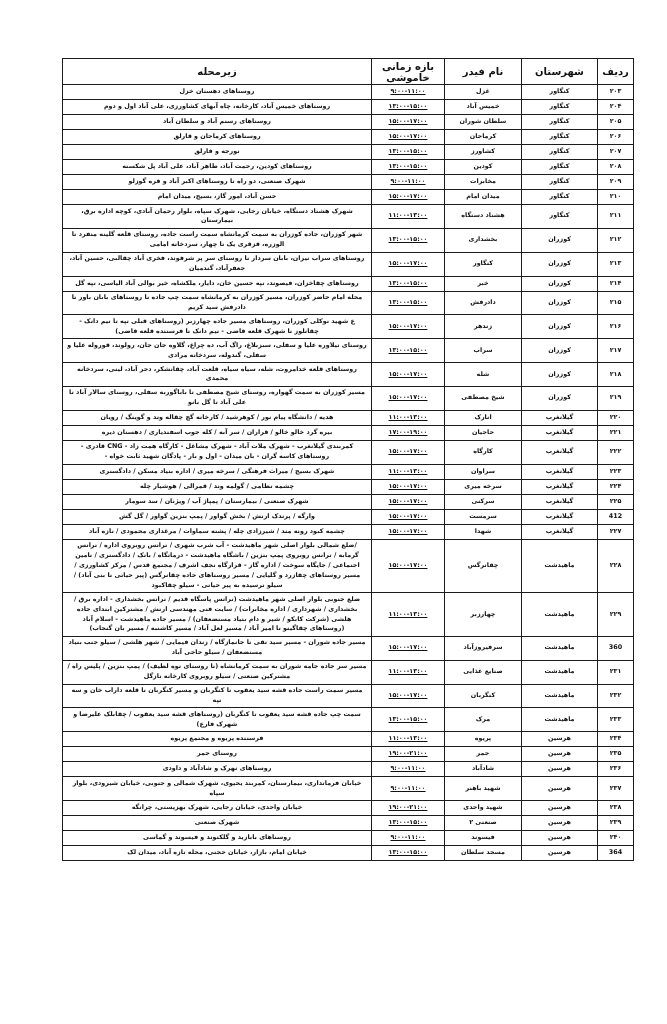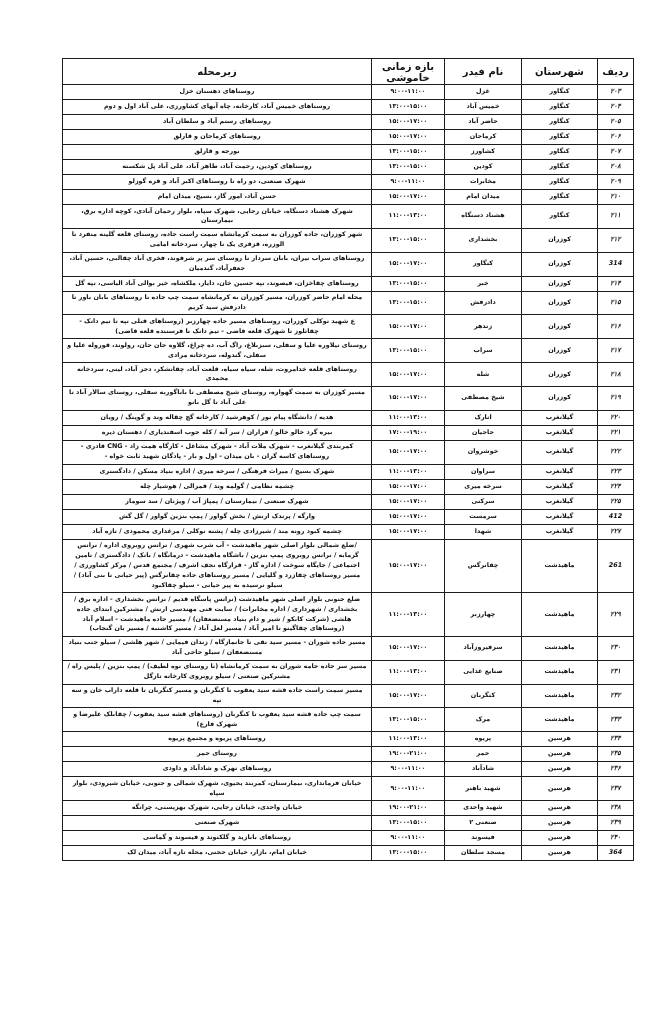--- a/index.html
+++ b/index.html
@@ -31,22 +31,22 @@
   }
   table.schedule th{
     font-size:10px;
     height:12px;
   }
   table.schedule td{
     font-size:6.4px;
     line-height:1.55;
     height:11px;
   }
-  td.c-row{font-size:6.6px;font-style:italic;}
-  td.c-time{direction:rtl;white-space:nowrap;font-size:6.2px;}
+  td.c-row{font-size:6.6px;}
+  td.c-time{direction:rtl;white-space:nowrap;font-size:6.2px;text-decoration:underline;}
   td.c-area{font-size:6.2px;border-radius:6px;}
   col.w-row{width:36px;}
   col.w-county{width:76px;}
   col.w-feeder{width:77px;}
   col.w-time{width:73px;}
   col.w-area{width:309px;}
 </style>
 </head>
 <body>
 
@@ -79,21 +79,21 @@
         <tr>
     <td class="c-row">۲۰۴</td>
     <td class="c-county">کنگاور</td>
     <td class="c-feeder">خمیس آباد</td>
     <td class="c-time">۱۳:۰۰-۱۵:۰۰</td>
     <td class="c-area">روستاهای خمیس آباد، کارخانه، چاه آبهای کشاورزی، علی آباد اول و دوم</td>
   </tr>
         <tr>
     <td class="c-row">۲۰۵</td>
     <td class="c-county">کنگاور</td>
-    <td class="c-feeder">حاضر آباد</td>
+    <td class="c-feeder">سلطان شوران</td>
     <td class="c-time">۱۵:۰۰-۱۷:۰۰</td>
     <td class="c-area">روستاهای رستم آباد و سلطان آباد</td>
   </tr>
         <tr>
     <td class="c-row">۲۰۶</td>
     <td class="c-county">کنگاور</td>
     <td class="c-feeder">کرماجان</td>
     <td class="c-time">۱۵:۰۰-۱۷:۰۰</td>
     <td class="c-area">روستاهای کرماجان و قارلق</td>
   </tr>
@@ -133,21 +133,21 @@
     <td class="c-area">شهرک هشتاد دستگاه، خیابان رجایی، شهرک سپاه، بلوار رحمان آبادی، کوچه اداره برق، بیمارستان</td>
   </tr>
         <tr>
     <td class="c-row">۲۱۲</td>
     <td class="c-county">کوزران</td>
     <td class="c-feeder">بخشداری</td>
     <td class="c-time">۱۳:۰۰-۱۵:۰۰</td>
     <td class="c-area">شهر کوزران، جاده کوزران به سمت کرمانشاه سمت راست جاده، روستای قلعه گلینه منفرد تا الوزره، قزقری یک تا چهار، سردخانه امامی</td>
   </tr>
         <tr>
-    <td class="c-row">314</td>
+    <td class="c-row">۲۱۳</td>
     <td class="c-county">کوزران</td>
     <td class="c-feeder">کنگاور</td>
     <td class="c-time">۱۵:۰۰-۱۷:۰۰</td>
     <td class="c-area">روستاهای سراب نیران، بابان سردار تا روستای سر پر شرفوند، فخری آباد چقالبی، حسین آباد، جعفرآباد، گندمیان</td>
   </tr>
         <tr>
     <td class="c-row">۲۱۴</td>
     <td class="c-county">کوزران</td>
     <td class="c-feeder">خبر</td>
     <td class="c-time">۱۳:۰۰-۱۵:۰۰</td>
@@ -198,21 +198,21 @@
         <tr>
     <td class="c-row">۲۲۱</td>
     <td class="c-county">گیلانغرب</td>
     <td class="c-feeder">حاجیان</td>
     <td class="c-time">۱۷:۰۰-۱۹:۰۰</td>
     <td class="c-area">بیره گرد خالو خالو / قراران / سر آبه / کله جوب اسفندیاری / دهستان دیره</td>
   </tr>
         <tr>
     <td class="c-row">۲۲۲</td>
     <td class="c-county">گیلانغرب</td>
-    <td class="c-feeder">خوشروان</td>
+    <td class="c-feeder">کارگاه</td>
     <td class="c-time">۱۵:۰۰-۱۷:۰۰</td>
     <td class="c-area">کمربندی گیلانغرب - شهرک ملات آباد - شهرک مشاغل - کارگاه همت زاد - CNG قادری - روستاهای کاسه گران - بان میدان - اول و بار - پادگان شهید ثابت خواه -</td>
   </tr>
         <tr>
     <td class="c-row">۲۲۳</td>
     <td class="c-county">گیلانغرب</td>
     <td class="c-feeder">سراوان</td>
     <td class="c-time">۱۱:۰۰-۱۳:۰۰</td>
     <td class="c-area">شهرک بسیج / میراث فرهنگی / سرخه میری / اداره بنیاد مسکن / دادگستری</td>
   </tr>
@@ -235,38 +235,38 @@
     <td class="c-county">گیلانغرب</td>
     <td class="c-feeder">سرمست</td>
     <td class="c-time">۱۵:۰۰-۱۷:۰۰</td>
     <td class="c-area">وارگه / پرندک ارتش / بخش گواور / پمپ بنزین گواور / گل گش</td>
   </tr>
         <tr>
     <td class="c-row">۲۲۷</td>
     <td class="c-county">گیلانغرب</td>
     <td class="c-feeder">شهدا</td>
     <td class="c-time">۱۵:۰۰-۱۷:۰۰</td>
-    <td class="c-area">چشمه کبود رونه مند / شیرزادی چله / پشته توکلی / مرغداری محمودی / تازه آباد</td>
-  </tr>
-        <tr>
-    <td class="c-row">261</td>
+    <td class="c-area">چشمه کبود رونه مند / شیرزادی چله / پشته سماوات / مرغداری محمودی / تازه آباد</td>
+  </tr>
+        <tr>
+    <td class="c-row">۲۲۸</td>
     <td class="c-county">ماهیدشت</td>
     <td class="c-feeder">چقانرگس</td>
     <td class="c-time">۱۵:۰۰-۱۷:۰۰</td>
     <td class="c-area">/ضلع شمالی بلوار اصلی شهر ماهیدشت - آب شرب شهری / ترانس روبروی اداره / ترانس گرمابه / ترانس روبروی پمپ بنزین / باشگاه ماهیدشت - درمانگاه / بانک / دادگستری / تامین اجتماعی / جایگاه سوخت / اداره گاز - قرارگاه نجف اشرف / مجتمع قدس / مرکز کشاورزی / مسیر روستاهای چقازرد و گلیایی / مسیر روستاهای جاده چقانرگس (پیر حیاتی تا بتی آباد) / سیلو نرسیده به پیر حیاتی - سیلو چقاکبود</td>
   </tr>
         <tr>
     <td class="c-row">۲۲۹</td>
     <td class="c-county">ماهیدشت</td>
     <td class="c-feeder">چهارزبر</td>
     <td class="c-time">۱۱:۰۰-۱۳:۰۰</td>
     <td class="c-area">ضلع جنوبی بلوار اصلی شهر ماهیدشت (ترانس پاسگاه قدیم / ترانس بخشداری - اداره برق / بخشداری / شهرداری / اداره مخابرات) / سایت فنی مهندسی ارتش / مشترکین ابتدای جاده هلشی (شرکت کابکو / شیر و دام بنیاد مستضعفان) / مسیر جاده ماهیدشت - اسلام آباد (روستاهای چقاگینو تا امیر آباد / مسیر لعل آباد / مسیر کاشنبه / مسیر بان گنجاب)</td>
   </tr>
         <tr>
-    <td class="c-row">۲۳۰</td>
+    <td class="c-row">360</td>
     <td class="c-county">ماهیدشت</td>
     <td class="c-feeder">سرفیروزآباد</td>
     <td class="c-time">۱۵:۰۰-۱۷:۰۰</td>
     <td class="c-area">مسیر جاده شوران - مسیر سید نقی تا جانمازگاه / زندان فیمایی / شهر هلشی / سیلو جنب بنیاد مستضعفان / سیلو حاجی آباد</td>
   </tr>
         <tr>
     <td class="c-row">۲۳۱</td>
     <td class="c-county">ماهیدشت</td>
     <td class="c-feeder">صنایع غذایی</td>
     <td class="c-time">۱۱:۰۰-۱۳:۰۰</td>
@@ -284,21 +284,21 @@
     <td class="c-county">ماهیدشت</td>
     <td class="c-feeder">مرک</td>
     <td class="c-time">۱۳:۰۰-۱۵:۰۰</td>
     <td class="c-area">سمت چپ جاده قشه سید یعقوب تا کنگربان (روستاهای قشه سید یعقوب / چقابلک علیرضا و شهرک فارع)</td>
   </tr>
         <tr>
     <td class="c-row">۲۳۴</td>
     <td class="c-county">هرسین</td>
     <td class="c-feeder">پریوه</td>
     <td class="c-time">۱۱:۰۰-۱۳:۰۰</td>
-    <td class="c-area">روستاهای پریوه و مجتمع پریوه</td>
+    <td class="c-area">فرستنده پریوه و مجتمع پریوه</td>
   </tr>
         <tr>
     <td class="c-row">۲۳۵</td>
     <td class="c-county">هرسین</td>
     <td class="c-feeder">جمر</td>
     <td class="c-time">۱۹:۰۰-۲۱:۰۰</td>
     <td class="c-area">روستای جمر</td>
   </tr>
         <tr>
     <td class="c-row">۲۳۶</td>

